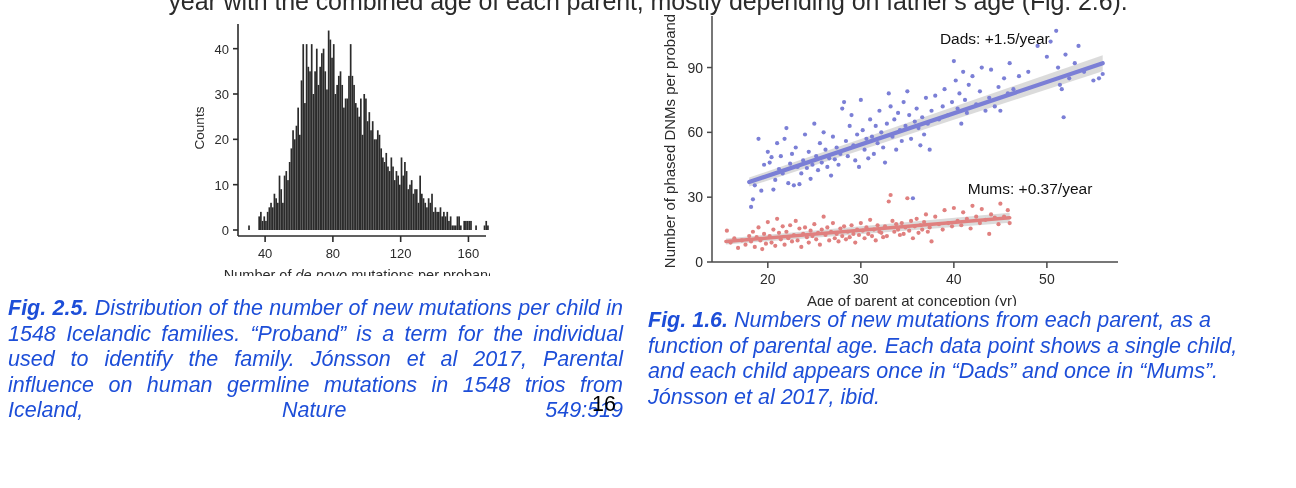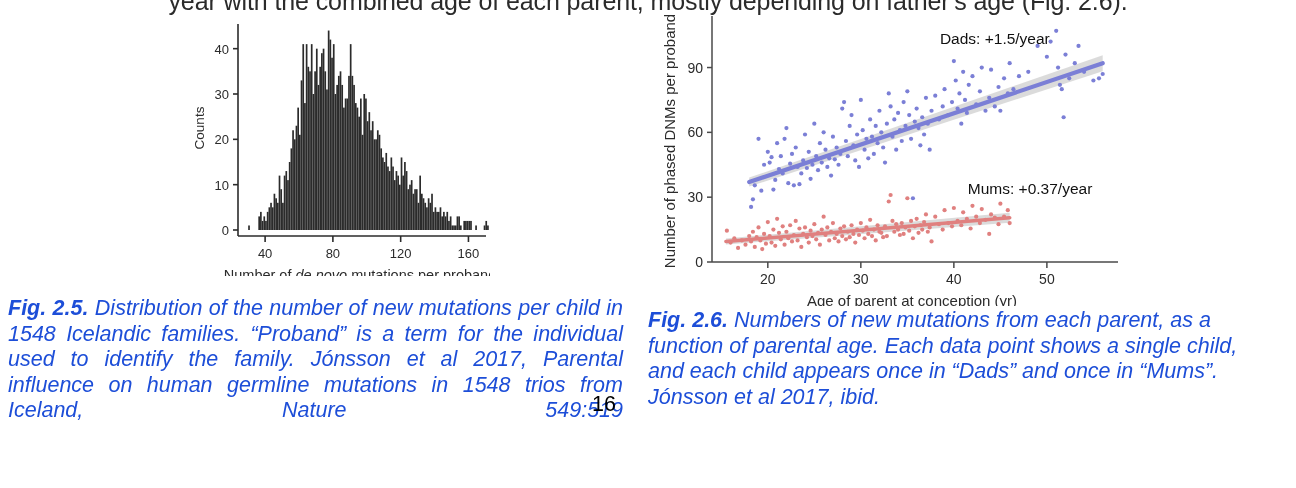--- a/index.html
+++ b/index.html
@@ -514,15 +514,15 @@
     </svg>
 </div>
 
 <div class="caption" id="caption-25">
   <span class="cap-just"><b>Fig. 2.5.</b>
   <span>Distribution of the number of new mutations per child in 1548 Icelandic families. “Proband” is a term for the individual used to identify the family. Jónsson et al 2017, Parental influence on human germline mutations in 1548 trios from Iceland, Nature 549:519</span></span>
 </div>
 <div id="page-number">16</div>
 
 <div class="caption" id="caption-26">
-  <b>Fig. 2.6.</b>
+  <b>Fig. 1.6.</b>
   <span>Numbers of new mutations from each parent, as a function of parental age. Each data point shows a single child, and each child appears once in “Dads” and once in “Mums”. Jónsson et al 2017, ibid.</span>
 </div>
 
 </body></html>

